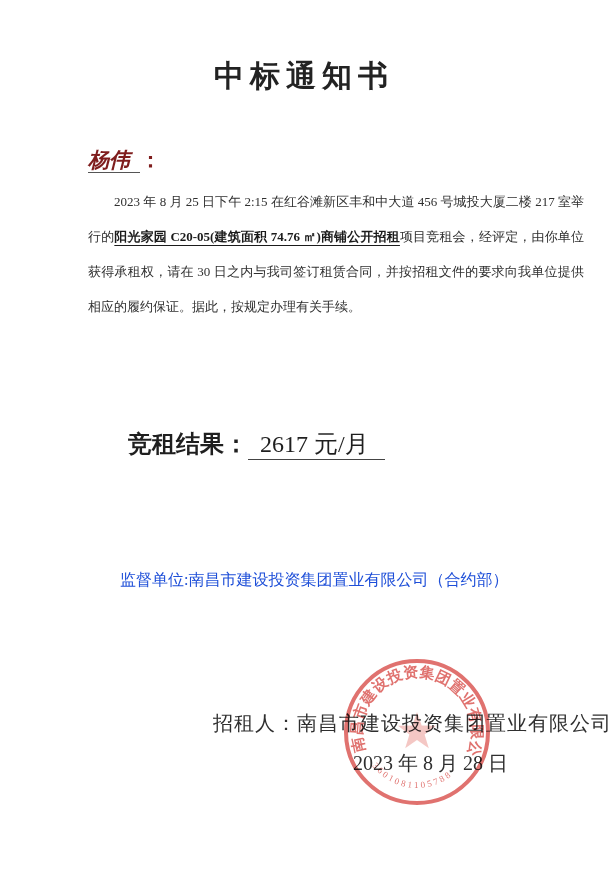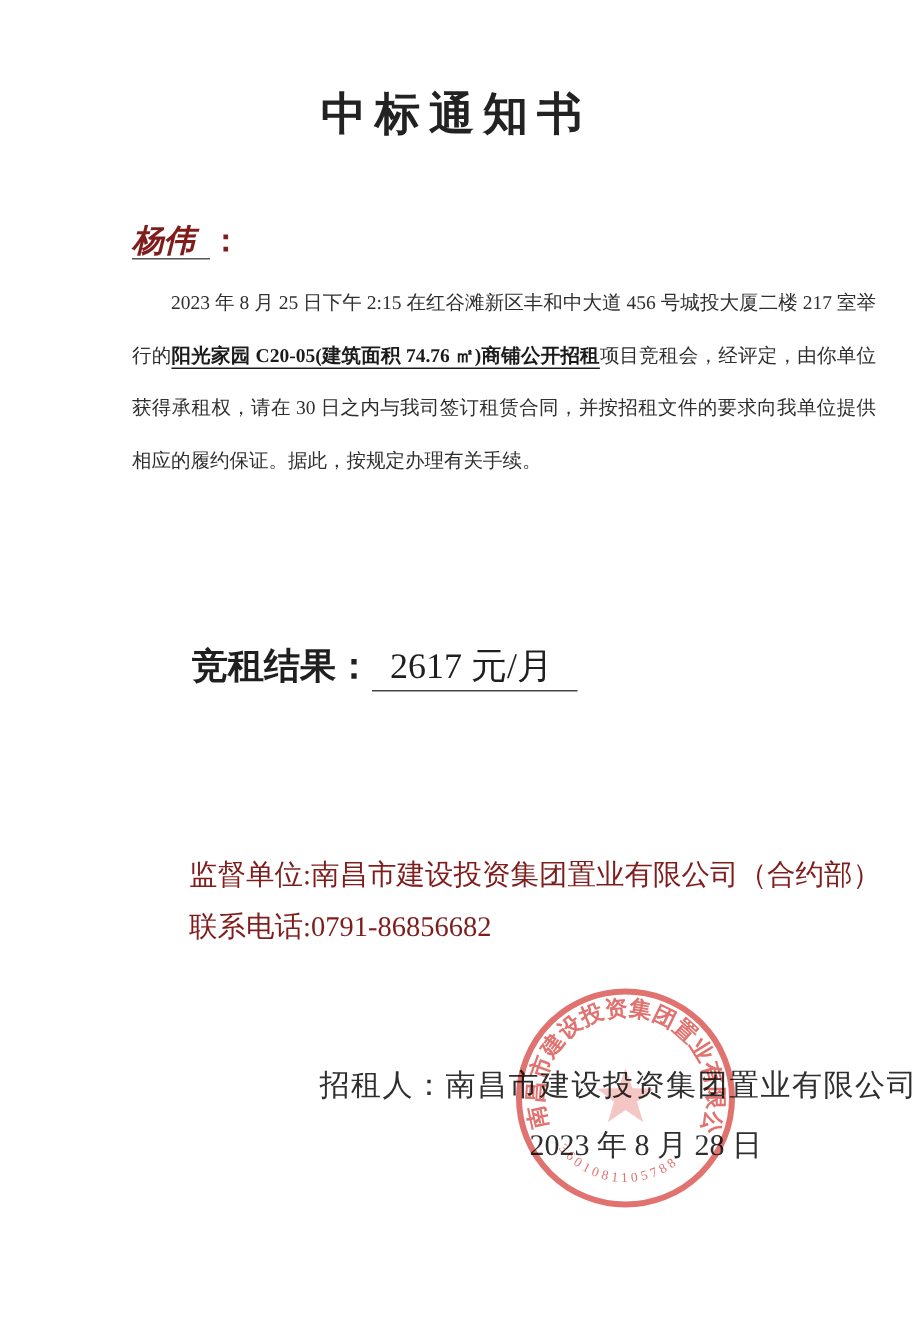--- a/index.html
+++ b/index.html
@@ -42,21 +42,21 @@
     position:absolute;top:428px;left:88px;
     font-size:24px;color:#1f1f1f;margin-left:40px;
   }
   .result-label{font-weight:bold;}
   .result-value{
     border-bottom:1.5px solid #444;
     padding:0 16px 2px 12px;
   }
   .sup-line,.phone-line{
     position:absolute;left:88px;width:496px;
-    font-size:19px;color:#7f1d1d;text-indent:2em;white-space:nowrap;
+    font-size:16px;color:#1d4ed8;text-indent:2em;white-space:nowrap;
   }
   .sup-line{top:570px;}
   .phone-line{top:605px;}
   .lessor-line{
     position:absolute;top:710px;left:213px;
     font-size:20px;color:#2f2f2f;letter-spacing:1px;white-space:nowrap;
   }
   .date-line{
     position:absolute;top:750px;left:353px;
     font-size:20px;color:#2f2f2f;white-space:nowrap;
@@ -81,21 +81,20 @@
 
   <p class="para para1"><span>2023 年 8 月 25 日下午 2:15 在红谷滩新区丰和中大道 456 号城投大厦二楼 217 室举行的</span><span class="seg-bold-ul">阳光家园 C20-05(建筑面积 74.76 ㎡)商铺公开招租</span><span>项目竞租会，经评定，由你单位获得承租权，请在 30 日之内与我司签订租赁合同，并按招租文件的要求向我单位提供相应的履约保证。据此，按规定办理有关手续。</span></p>
 
   <div class="result-line">
     <span class="result-label">竞租结果：</span><span class="result-value">2617 元/月</span>
   </div>
 
 
   <div class="sup-line">监督单位:南昌市建设投资集团置业有限公司（合约部）</div>
 
-  <div class="phone-line">联系电话:0791-86856682</div>
 
   <div class="lessor-line">招租人：南昌市建设投资集团置业有限公司</div>
 
   <div class="date-line">2023 年 8 月 28 日</div>
 
   <div class="stamp">
     <svg viewBox="0 0 150 150" xmlns="http://www.w3.org/2000/svg">
       <defs>
         <path id="arcName" d="M 23.3 93.8 A 55 55 0 1 1 126.7 93.8" fill="none"></path>
         <path id="arcSerial" d="M 29.1 107.1 A 56 56 0 0 0 120.9 107.1" fill="none"></path>

